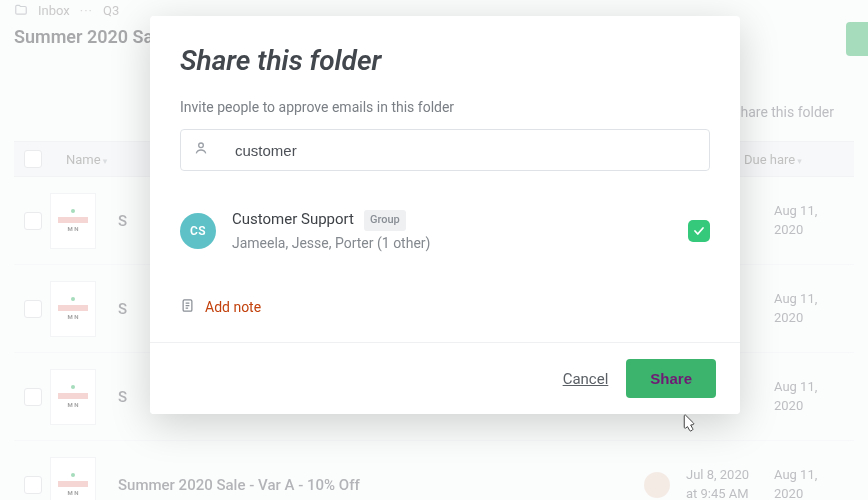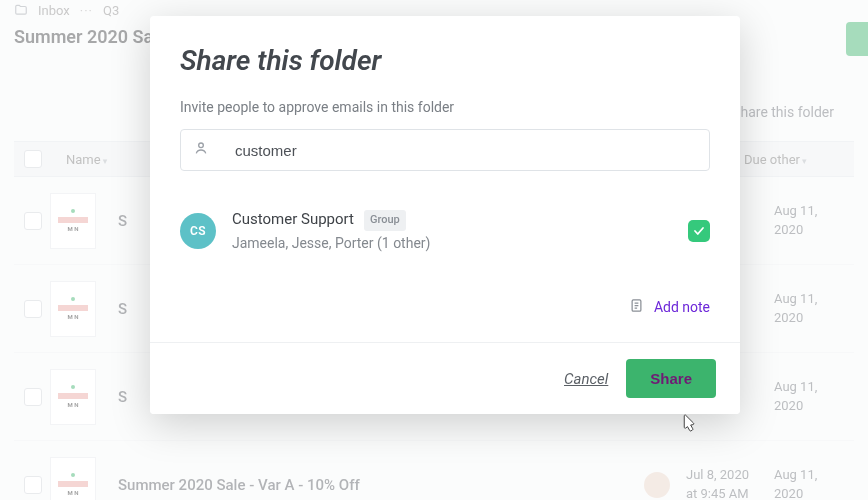--- a/index.html
+++ b/index.html
@@ -208,41 +208,39 @@
       display: flex; align-items: center; justify-content: center;
       color: #fff;
       flex-shrink: 0;
     }
     .check-pill svg { width: 12px; height: 12px; }
     .add-note {
       display: flex;
       align-items: center;
       gap: 10px;
       font-size: 14px;
-      color: #6d28d9;
+      color: #c2410c;
       margin-bottom: 18px;
-      justify-content: flex-end;
     }
     .add-note svg { width: 15px; height: 15px; color: #8a8f96; }
     .modal-footer {
       border-top: 1px solid #eef0f2;
       height: 72px;
       display: flex;
       align-items: center;
       justify-content: flex-end;
       gap: 18px;
       padding: 0 24px;
       background: #fff;
     }
     .cancel-btn {
       font-size: 15px;
       color: #5a5f65;
       text-decoration: underline;
       cursor: pointer;
-      font-style: italic;
     }
     .share-btn {
       background: #3cb46d;
       color: #701a75;
       font-size: 15px;
       font-weight: 600;
       border: none;
       border-radius: 4px;
       padding: 11px 24px;
       cursor: pointer;
@@ -275,21 +273,21 @@
     <div class="page-title">Summer 2020 Sal</div>
   </div>
   <div class="share-folder-link" style="position:absolute; right:34px; top:104px;">
     <span>hare this folder</span>
   </div>
   <div class="green-btn-right"></div>
 
   <div class="table-header">
     <div class="th-check"></div>
     <div class="th-name"><span>Name</span><span class="sort-caret">▾</span></div>
-    <div class="th-due"><span>Due other</span><span class="sort-caret">▾</span></div>
+    <div class="th-due"><span>Due hare</span><span class="sort-caret">▾</span></div>
   </div>
 
   <div class="rows">
     <div class="row">
       <div class="row-check"></div>
       <div class="thumb">
           <div class="tdot"></div>
           <div class="tbar"></div>
           <div class="tletters">M N</div>
         </div>

